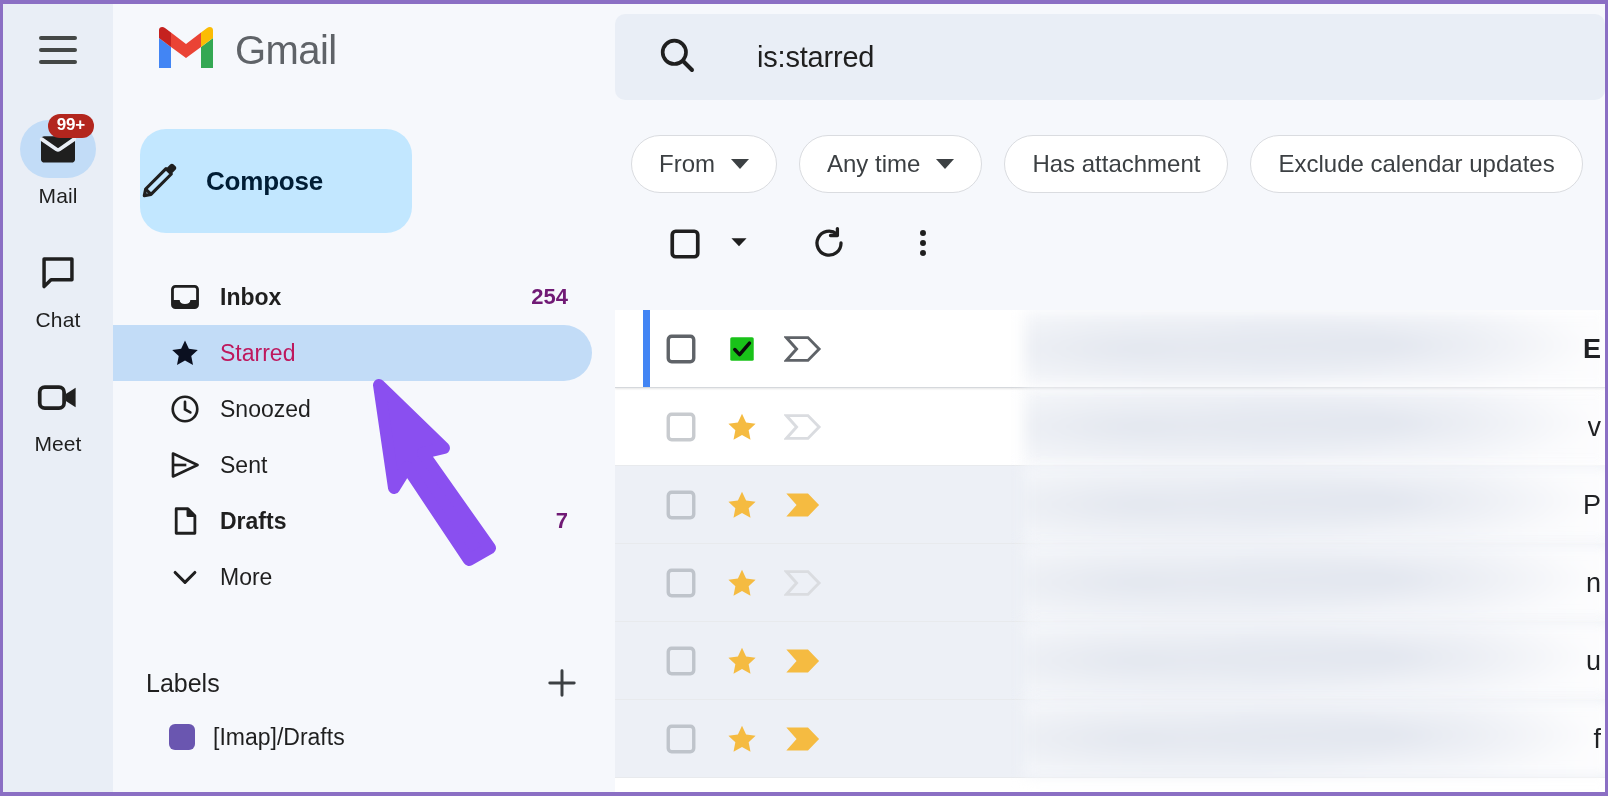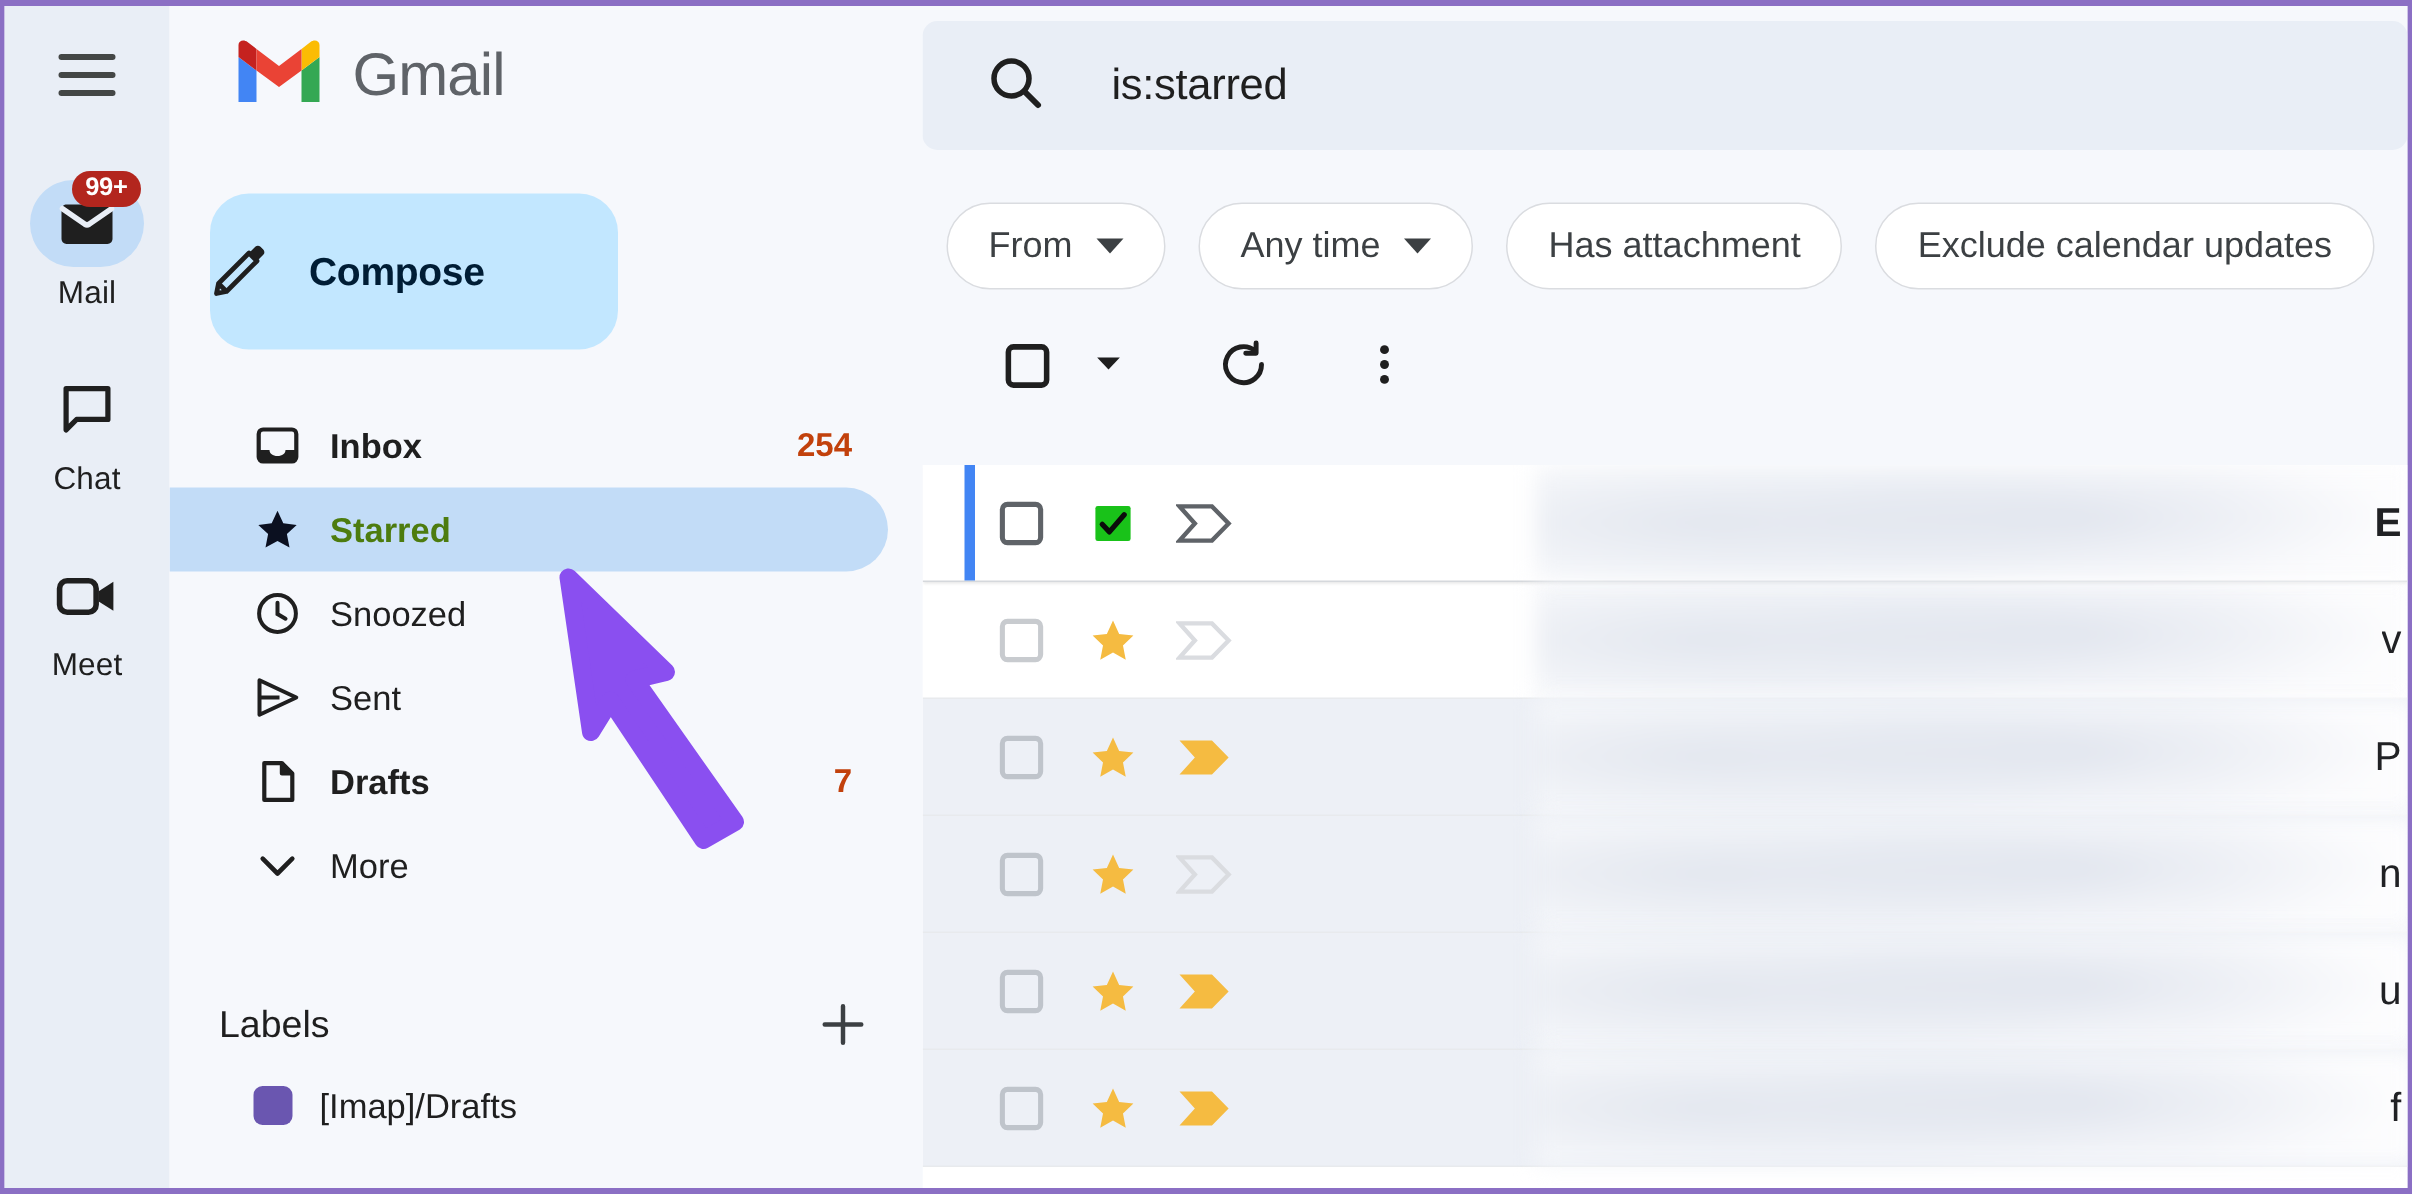--- a/index.html
+++ b/index.html
@@ -137,23 +137,23 @@
     color: #1f1f1f;
     letter-spacing: 0;
   }
   .folder .f-count {
     margin-left: auto;
     margin-right: 24px;
     font-size: 22px;
     color: #444746;
   }
   .folder.bold .f-label { font-weight: bold; }
-  .folder.bold .f-count { font-weight: bold; color: #c2410c; }
+  .folder.bold .f-count { font-weight: bold; color: #701a75; }
   .folder.selected { background: #C2DCF7; }
-  .folder.selected .f-label { font-weight: bold; color: #4d7c0f; }
+  .folder.selected .f-label { font-weight: normal; color: #be185d; }
 
   .labels-head {
     display: flex; align-items: center;
     height: 56px;
     margin-top: 50px;
     padding-left: 33px;
     padding-right: 36px;
   }
   .labels-title {
     font-size: 25px;
@@ -189,21 +189,21 @@
     background: #F6F8FC;
     overflow: hidden;
   }
   .searchbar {
     margin: 10px 0 0 0;
     height: 86px;
     background: #E9EEF6;
     border-radius: 10px;
     display: flex; align-items: center;
     padding-left: 42px;
-    gap: 44px;
+    gap: 60px;
     cursor: text;
   }
   .search-text {
     font-size: 29px;
     color: #1f1f1f;
     letter-spacing: -.2px;
   }
 
   .chips {
     display: flex; align-items: center;

